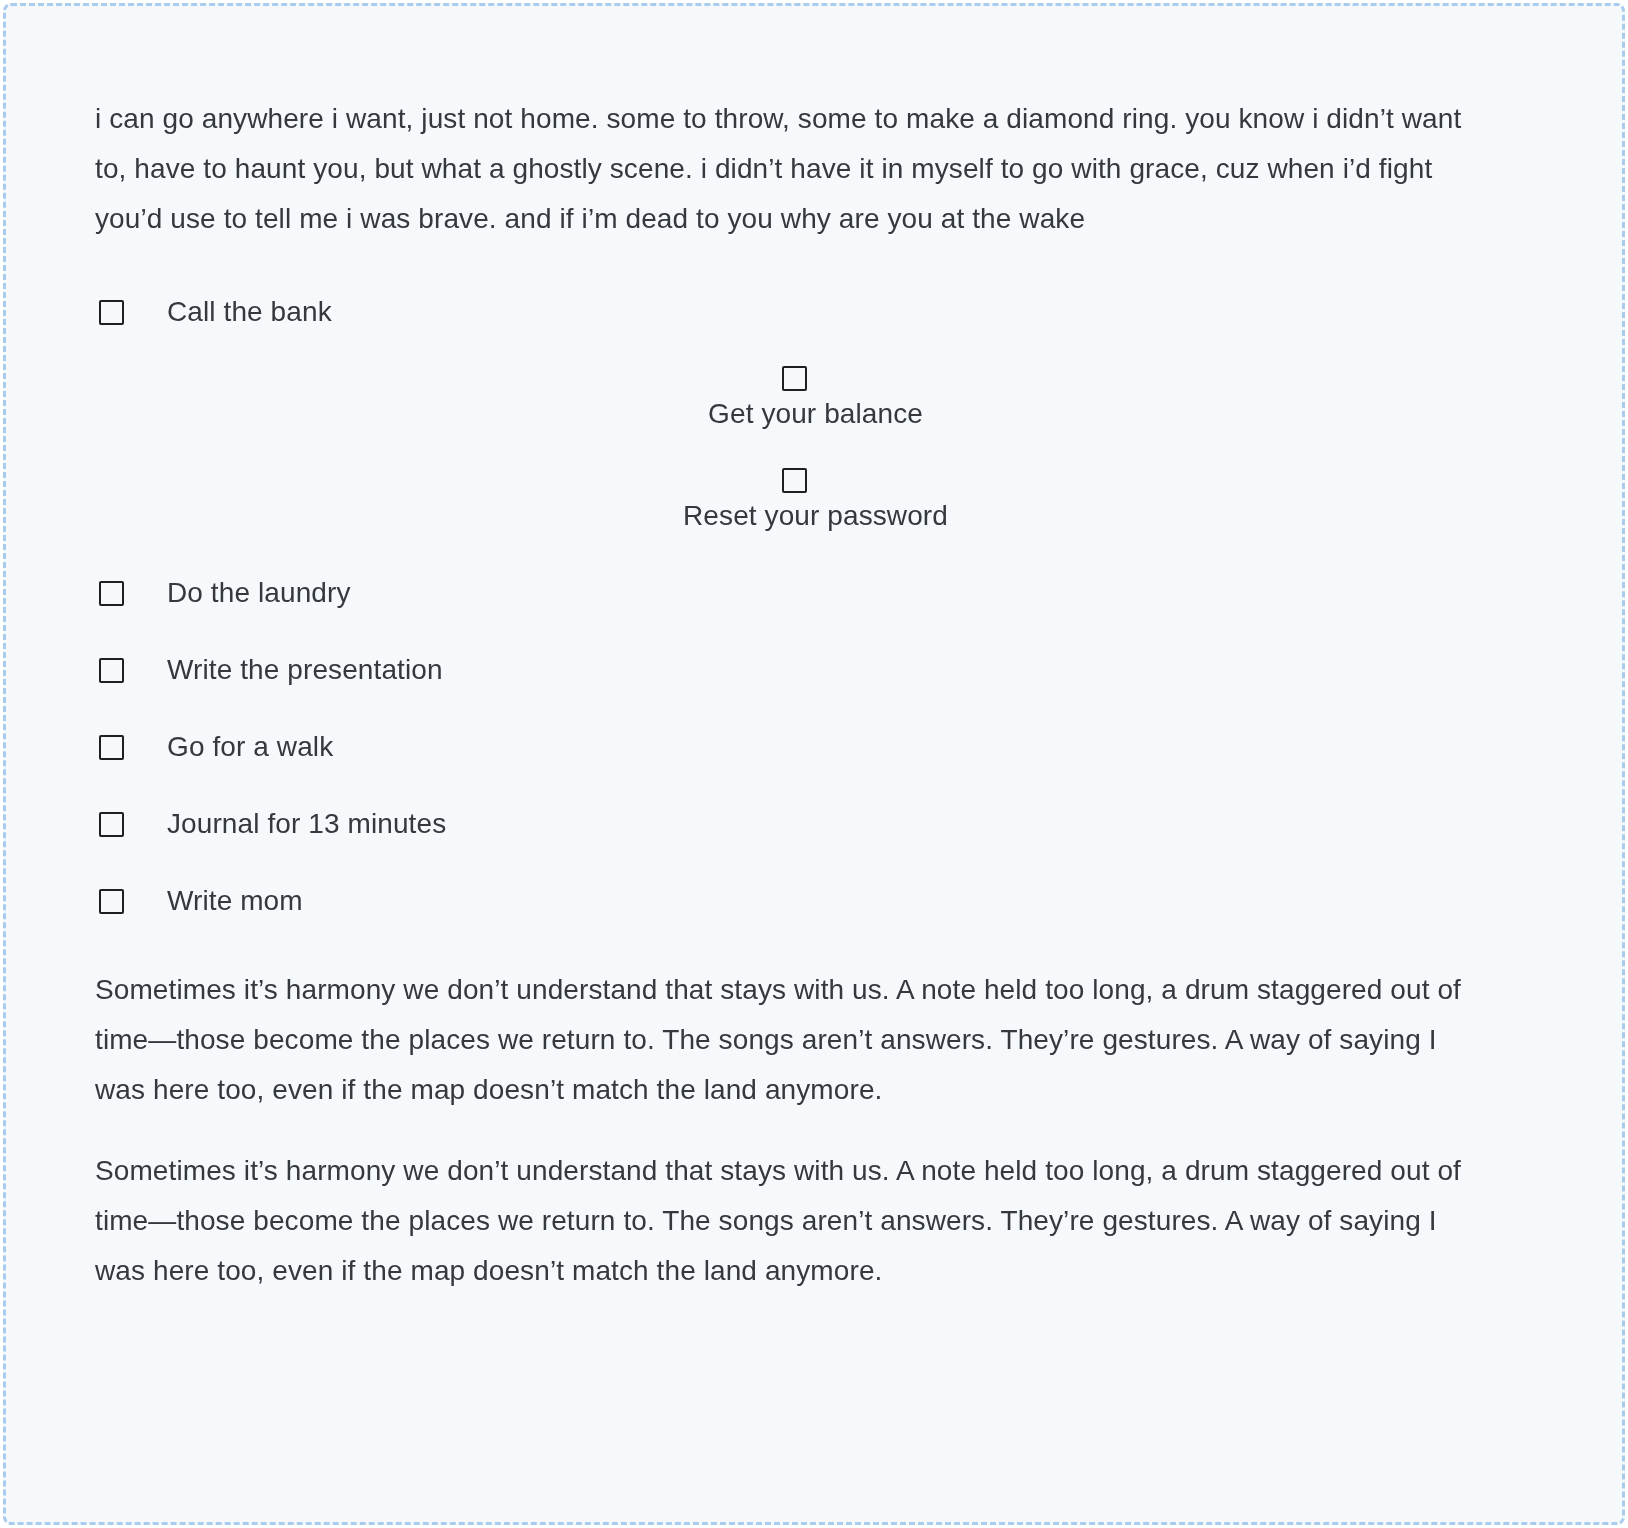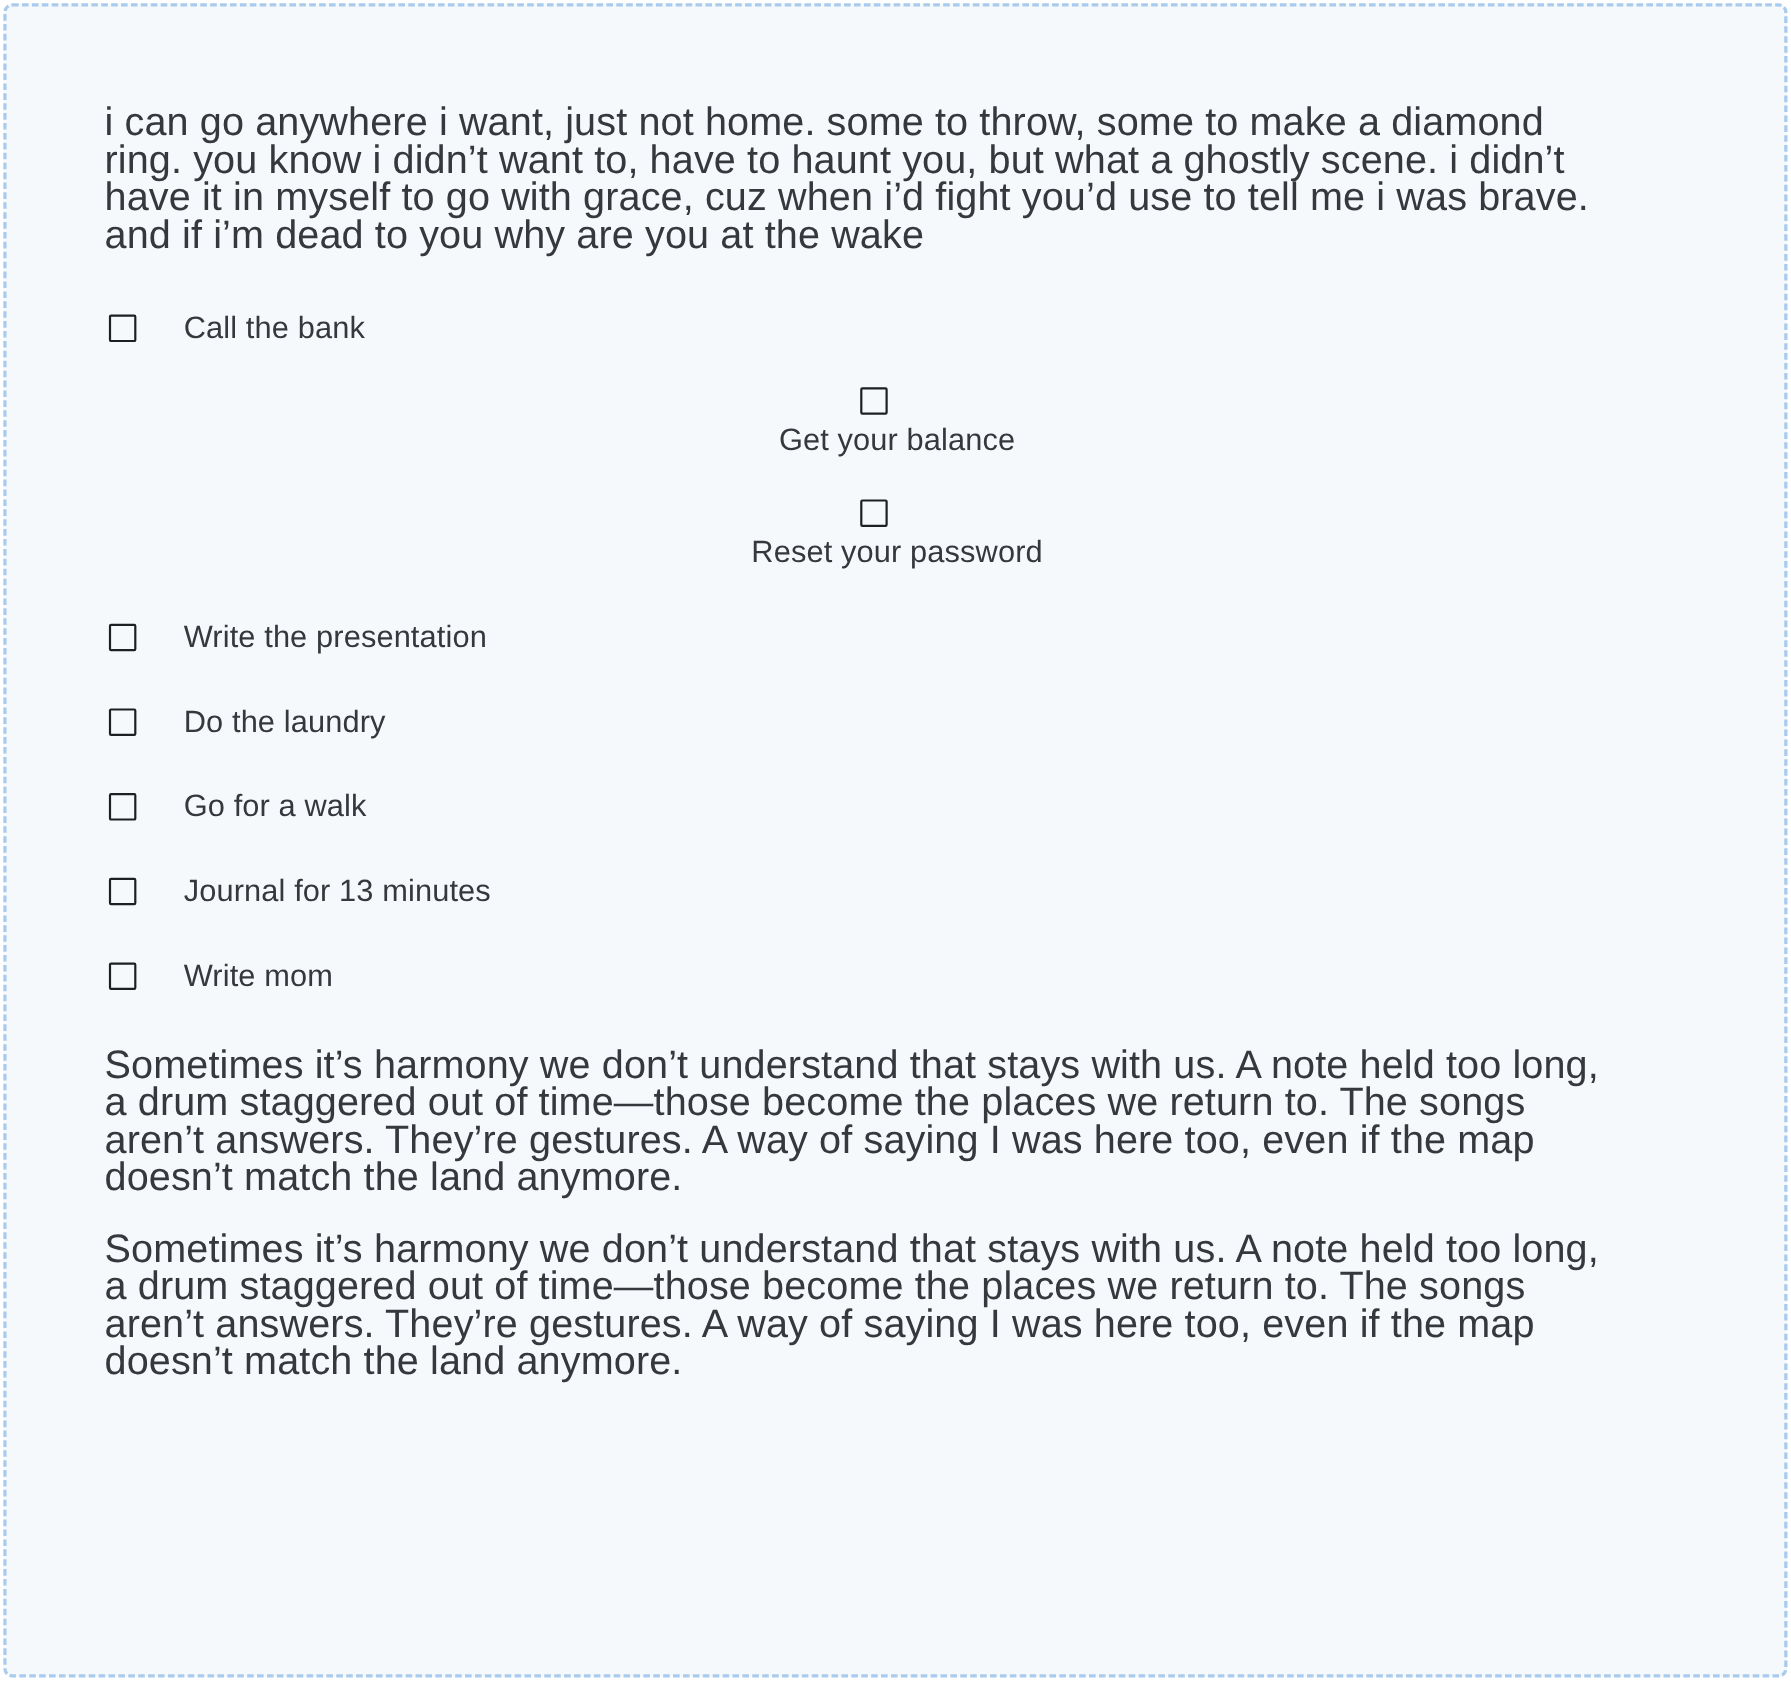--- a/index.html
+++ b/index.html
@@ -24,22 +24,22 @@
     background: var(--canvas_bg);
     border: 3px dashed var(--border_color);
     border-radius: 8px;
     overflow: hidden;
   }
   .content {
     padding: 88px 158px 60px 89px;
     color: var(--text_color);
   }
   .para {
-    font-size: 36px;
-    line-height: 34px;
+    font-size: 28px;
+    line-height: 50px;
     letter-spacing: 0.1px;
     margin: 0 0 45px 0;
     color: var(--text_color);
   }
   .checklist {
     list-style: none;
     margin: 0 0 41px 0;
     padding: 0 0 0 4px;
   }
   .check-item {
@@ -86,25 +86,25 @@
       <li class="check-item nested">
         <span class="checkbox"></span>
         <span class="check-label">Get your balance</span>
       </li>
       <li class="check-item nested">
         <span class="checkbox"></span>
         <span class="check-label">Reset your password</span>
       </li>
       <li class="check-item">
         <span class="checkbox"></span>
-        <span class="check-label">Write the presentation</span>
+        <span class="check-label">Do the laundry</span>
       </li>
       <li class="check-item">
         <span class="checkbox"></span>
-        <span class="check-label">Do the laundry</span>
+        <span class="check-label">Write the presentation</span>
       </li>
       <li class="check-item">
         <span class="checkbox"></span>
         <span class="check-label">Go for a walk</span>
       </li>
       <li class="check-item">
         <span class="checkbox"></span>
         <span class="check-label">Journal for 13 minutes</span>
       </li>
       <li class="check-item">

